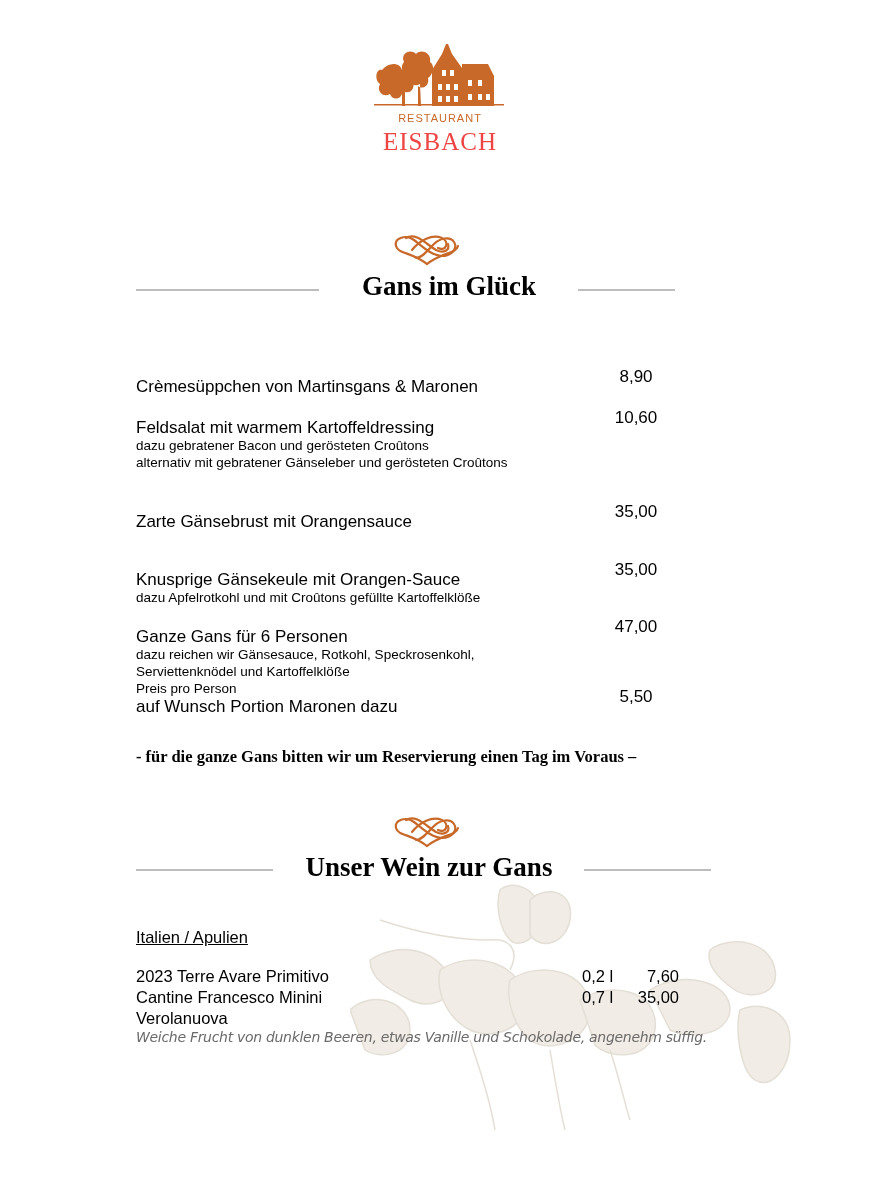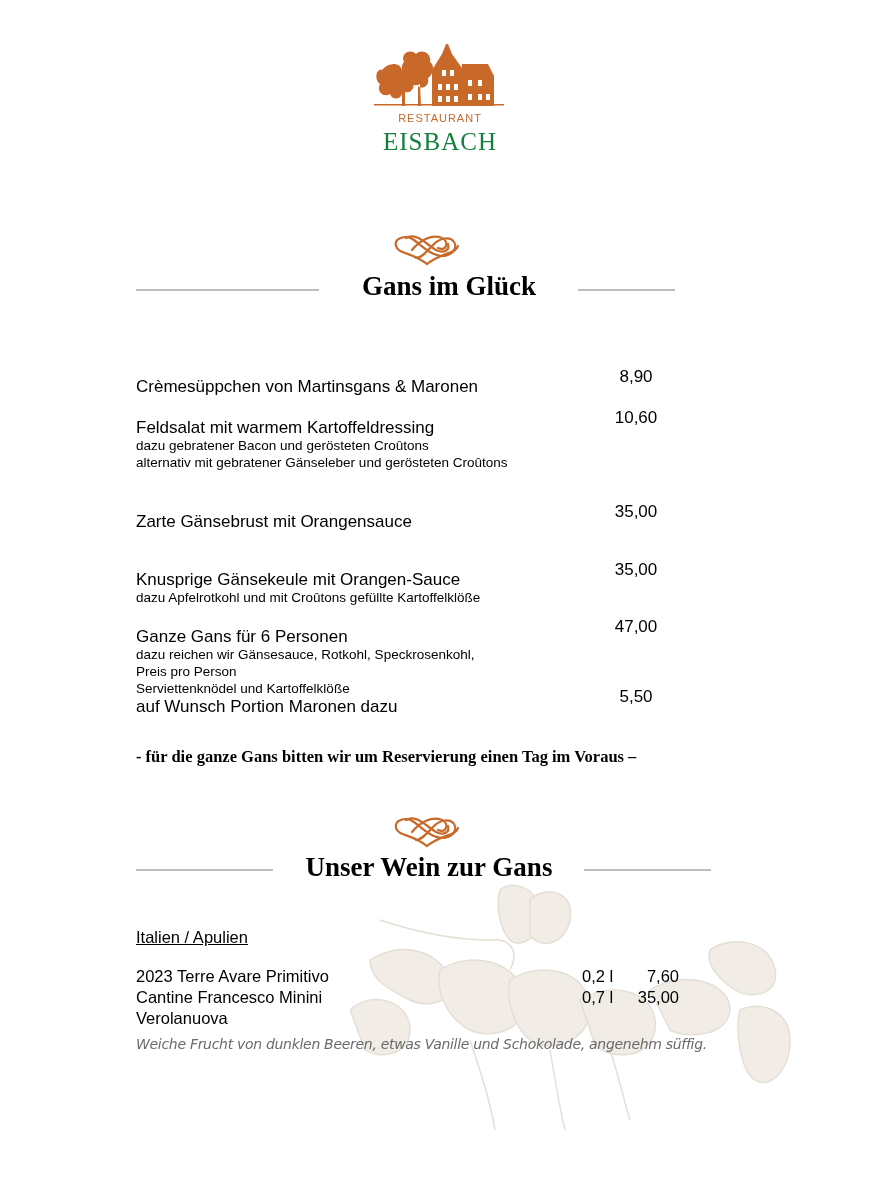--- a/index.html
+++ b/index.html
@@ -1,31 +1,31 @@
 <!DOCTYPE html>
 <html><head>
 <meta charset="utf-8">
 <style>
   html, body { margin:0; padding:0; background:#ffffff; }
   body { width:872px; height:1202px; position:relative; overflow:hidden; font-family:"Liberation Sans", sans-serif; color:#000; }
   .abs { position:absolute; }
   .logo { left:370px; top:40px; width:140px; height:120px; }
   .logo svg { display:block; }
   .logo-small { position:absolute; left:0; width:140px; top:72px; text-align:center; font-family:"Liberation Sans", sans-serif; font-size:11px; letter-spacing:1px; color:#c8692a; }
-  .logo-big { position:absolute; left:0; width:140px; top:88px; text-align:center; font-family:"Liberation Serif", serif; font-size:25px; letter-spacing:1px; color:#15803d; }
+  .logo-big { position:absolute; left:0; width:140px; top:88px; text-align:center; font-family:"Liberation Serif", serif; font-size:25px; letter-spacing:1px; color:#ef4444; }
   .ornament { width:70px; height:38px; }
   .hrule { height:2px; background:#bdbdbd; }
   .section-title { font-family:"Liberation Serif", serif; font-weight:bold; font-size:27px; text-align:center; white-space:nowrap; }
   .dish { font-size:17px; line-height:19px;margin-top:10px; }
   .desc { font-size:13.5px; line-height:17px; }
   .price { font-size:17px; text-align:center; width:90px; }
   .note { font-family:"Liberation Serif", serif; font-weight:bold; font-size:16.5px; white-space:nowrap; }
   .region { font-size:16.5px; text-decoration:underline; }
   .wine { font-size:16.5px; line-height:21px; }
-  .wine-desc { font-family:"DejaVu Sans", sans-serif; font-style:italic; font-size:14px; color:#6a6a6a; white-space:nowrap; letter-spacing:-0.3px;margin-top:7px; }
+  .wine-desc { font-family:"DejaVu Sans", sans-serif; font-style:italic; font-size:14px; color:#6a6a6a; white-space:nowrap; letter-spacing:-0.3px; }
   .flower { left:350px; top:880px; width:460px; height:260px; opacity:0.55; }
 </style>
 </head>
 <body>
 
 <div class="abs logo">
   <svg width="140" height="70" viewBox="0 0 140 70">
     <g fill="#c8692a">
 
       <path d="M12 30 C6 28 4 40 10 44 C6 52 14 58 20 54 C22 60 30 60 32 54 L32 66 L35 66 L35 52 C42 54 46 46 42 40 C46 32 38 26 32 30 C30 22 18 22 12 30 Z"></path>
@@ -87,22 +87,22 @@
 
 <div class="abs" style="left:136px; top:560px; width:545px;">
   <div class="dish">Knusprige Gänsekeule mit Orangen-Sauce</div>
   <div class="desc">dazu Apfelrotkohl und mit Croûtons gefüllte Kartoffelklöße</div>
   <div class="abs price" style="right:0; top:0;">35,00</div>
 </div>
 
 <div class="abs" style="left:136px; top:617px; width:545px;">
   <div class="dish">Ganze Gans für 6 Personen</div>
   <div class="desc">dazu reichen wir Gänsesauce, Rotkohl, Speckrosenkohl,</div>
+  <div class="desc">Serviettenknödel und Kartoffelklöße</div>
   <div class="desc">Preis pro Person</div>
-  <div class="desc">Serviettenknödel und Kartoffelklöße</div>
   <div class="abs price" style="right:0; top:0;">47,00</div>
 </div>
 
 <div class="abs" style="left:136px; top:687px; width:545px;">
   <div class="dish">auf Wunsch Portion Maronen dazu</div>
   <div class="abs price" style="right:0; top:0;">5,50</div>
 </div>
 
 <div class="abs note" style="left:136px; top:747px;">- für die ganze Gans bitten wir um Reservierung einen Tag im Voraus –</div>
 

